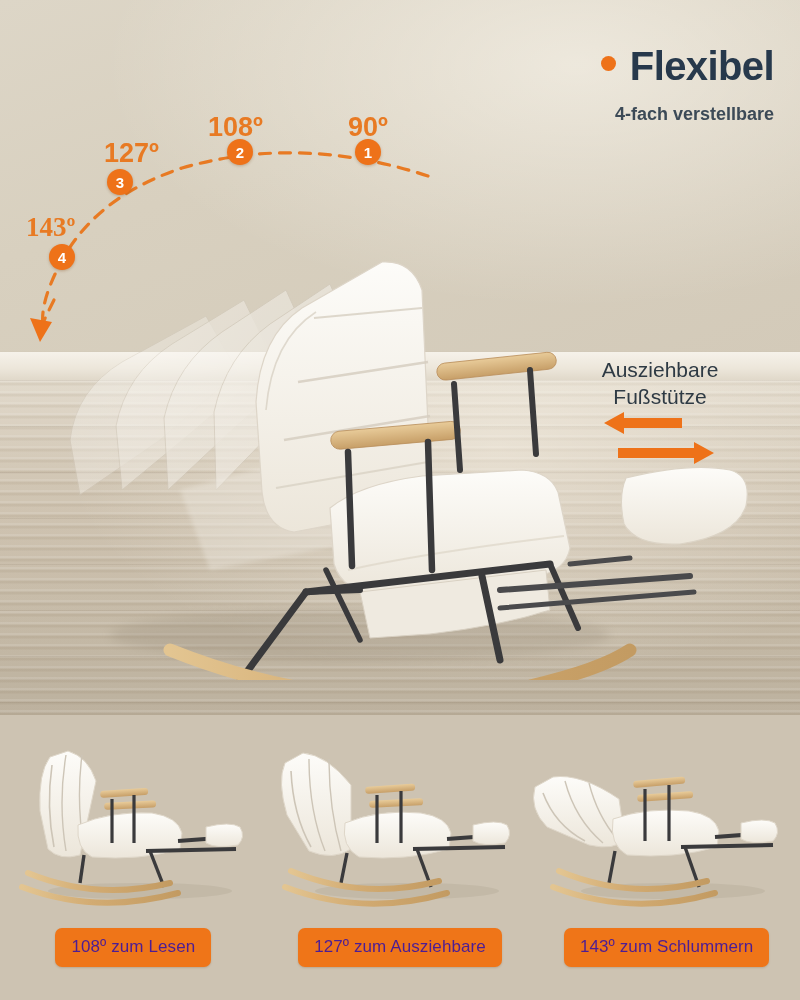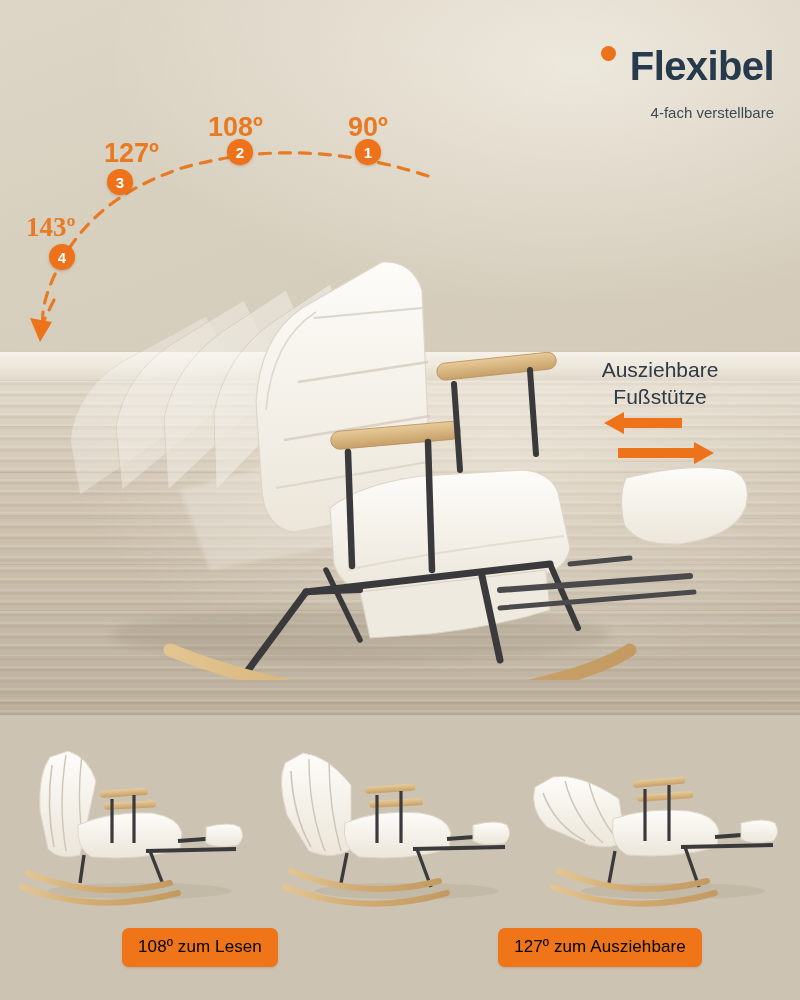--- a/index.html
+++ b/index.html
@@ -29,26 +29,26 @@
           rgba(255,255,255,.05) 6px,rgba(255,255,255,.05) 11px);}
   .floor:after{content:"";position:absolute;inset:0;
         background:repeating-linear-gradient(180deg,
           rgba(120,104,84,.12) 0px,rgba(120,104,84,.12) 1px,
           rgba(0,0,0,0) 1px,rgba(0,0,0,0) 46px);}
   .floorglow{position:absolute;left:0;top:380px;width:800px;height:335px;
         background:radial-gradient(ellipse at 62% 20%,rgba(255,250,240,.45),rgba(255,255,255,0) 62%);}
 
   
   .headline{position:absolute;right:26px;top:46px;width:420px;text-align:right;}
-  .hl-row{display:flex;align-items:flex-start;justify-content:flex-end;gap:14px;}
+  .hl-row{display:flex;align-items:center;justify-content:flex-end;gap:14px;}
   .hl-dot{width:15px;height:15px;border-radius:50%;background:#ee7219;flex:0 0 auto;
           margin-bottom:6px;}
   .hl1,.hl2{font-size:40px;line-height:1.02;font-weight:700;color:#27394c;letter-spacing:-.6px;}
   .hl2{margin-top:2px;}
-  .sub{margin-top:16px;font-size:15px;line-height:1.30;color:#3c4a57;font-weight:400;}
+  .sub{margin-top:16px;font-size:18px;line-height:1.30;color:#3c4a57;font-weight:700;}
 
   
   .arcwrap{position:absolute;left:0;top:90px;width:430px;height:290px;}
   .arcwrap svg{position:absolute;left:0;top:0;}
   .marker{position:absolute;width:26px;height:26px;border-radius:50%;
           background:#ee7219;color:#fff;font-size:15px;font-weight:700;
           display:flex;align-items:center;justify-content:center;
           box-shadow:0 1px 3px rgba(120,60,10,.30);}
   .alabel{position:absolute;font-size:27px;font-weight:600;color:#e87a23;white-space:nowrap;}
 
@@ -59,21 +59,21 @@
 
   
   .chair{position:absolute;left:30px;top:140px;width:740px;height:540px;}
 
   
   .strip{position:absolute;left:0;top:715px;width:800px;height:285px;background:#cdc3b2;}
   .cards{position:absolute;left:0;top:0;width:800px;height:205px;display:flex;}
   .card{flex:1 1 0;position:relative;height:205px;}
   .caps{position:absolute;left:0;top:205px;width:800px;height:80px;display:flex;}
   .capcell{flex:1 1 0;display:flex;align-items:flex-start;justify-content:center;padding-top:8px;}
-  .pill{background:#ef7518;color:#000000;border-radius:7px;padding:9px 16px 10px;
+  .pill{background:#ef7518;color:#4c1d95;border-radius:7px;padding:9px 16px 10px;
         font-size:17px;font-weight:500;white-space:nowrap;letter-spacing:.1px;
         box-shadow:0 1px 2px rgba(120,60,10,.20);}
 </style>
 </head>
 <body>
 
 <div class="stage">
 
   <div class="hero">
     <div class="wall"></div>
@@ -283,15 +283,18 @@
       </div>
     </div>
 
     <div class="caps">
       <div class="capcell">
         <span class="pill">108º zum Lesen</span>
       </div>
       <div class="capcell">
         <span class="pill">127º zum Ausziehbare</span>
       </div>
+      <div class="capcell">
+        <span class="pill">143º zum Schlummern</span>
+      </div>
     </div>
   </div>
 </div>
 
 </body></html>

